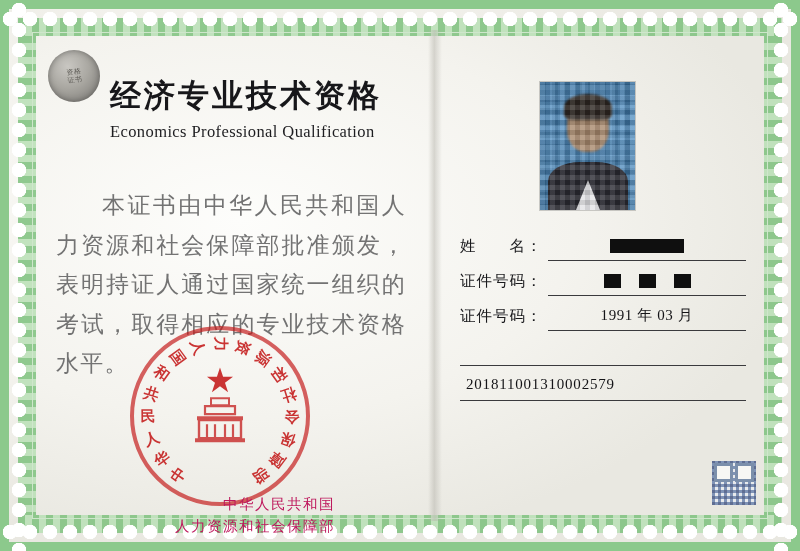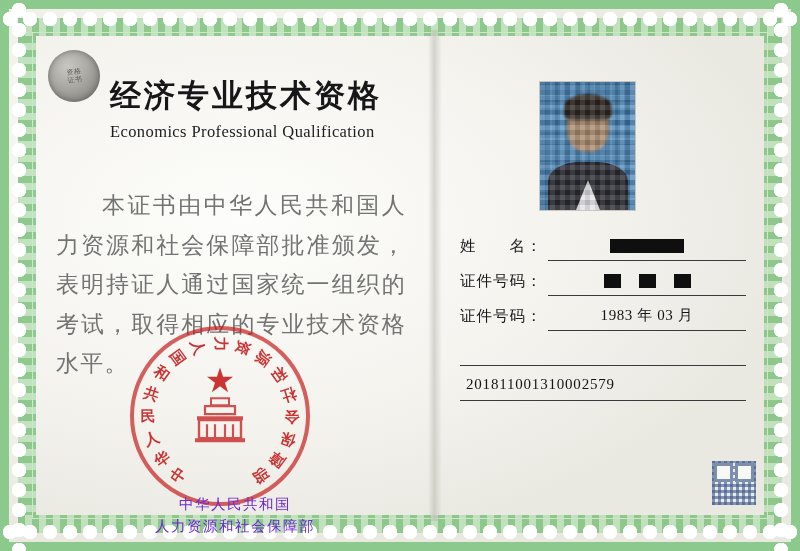--- a/index.html
+++ b/index.html
@@ -198,24 +198,24 @@
     width: 66px;
     height: 52px;
     opacity: .85;
   }
 
   .footer-org {
     position: absolute;
     left: 95px;
     top: 458px;
     width: 200px;
-    text-align: center;
+    text-align: right;
     font-family: "Liberation Serif", "DejaVu Serif", serif;
     font-size: 14.5px;
-    color: #6d28d9;
+    color: #be185d;
     letter-spacing: 1.5px;
     line-height: 1.5;
   }
 
   
   .photo {
     position: absolute;
     left: 102px;
     top: 46px;
     width: 95px;
@@ -431,21 +431,21 @@
         <div class="field-row">
           <div class="field-label">姓　　名：</div>
           <div class="field-value"><span class="redacted redact-wide"></span></div>
         </div>
         <div class="field-row">
           <div class="field-label">证件号码：</div>
           <div class="field-value"><span class="redacted redact-blk"></span><span class="redacted redact-blk"></span><span class="redacted redact-blk"></span></div>
         </div>
         <div class="field-row">
           <div class="field-label">证件号码：</div>
-          <div class="field-value">1983 年 03 月</div>
+          <div class="field-value">1991 年 03 月</div>
         </div>
         <div class="field-row">
           <div class="field-value"></div>
         </div>
         <div class="field-row">
           <div class="field-value left-align">201811001310002579</div>
         </div>
       </div>
 
     <div class="qr"></div>

